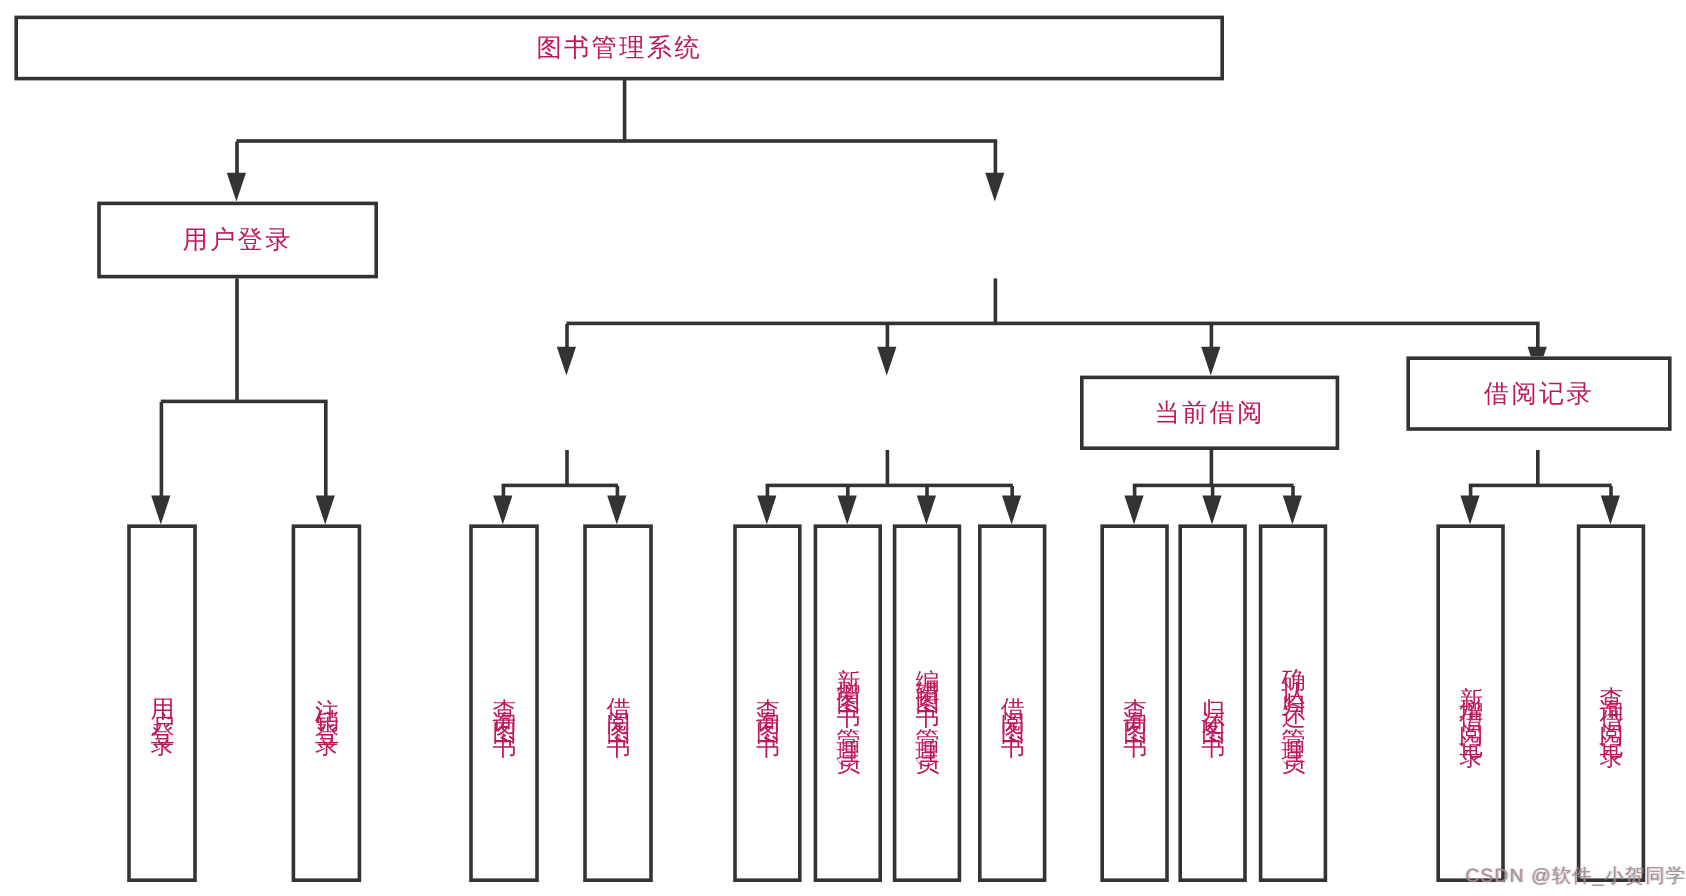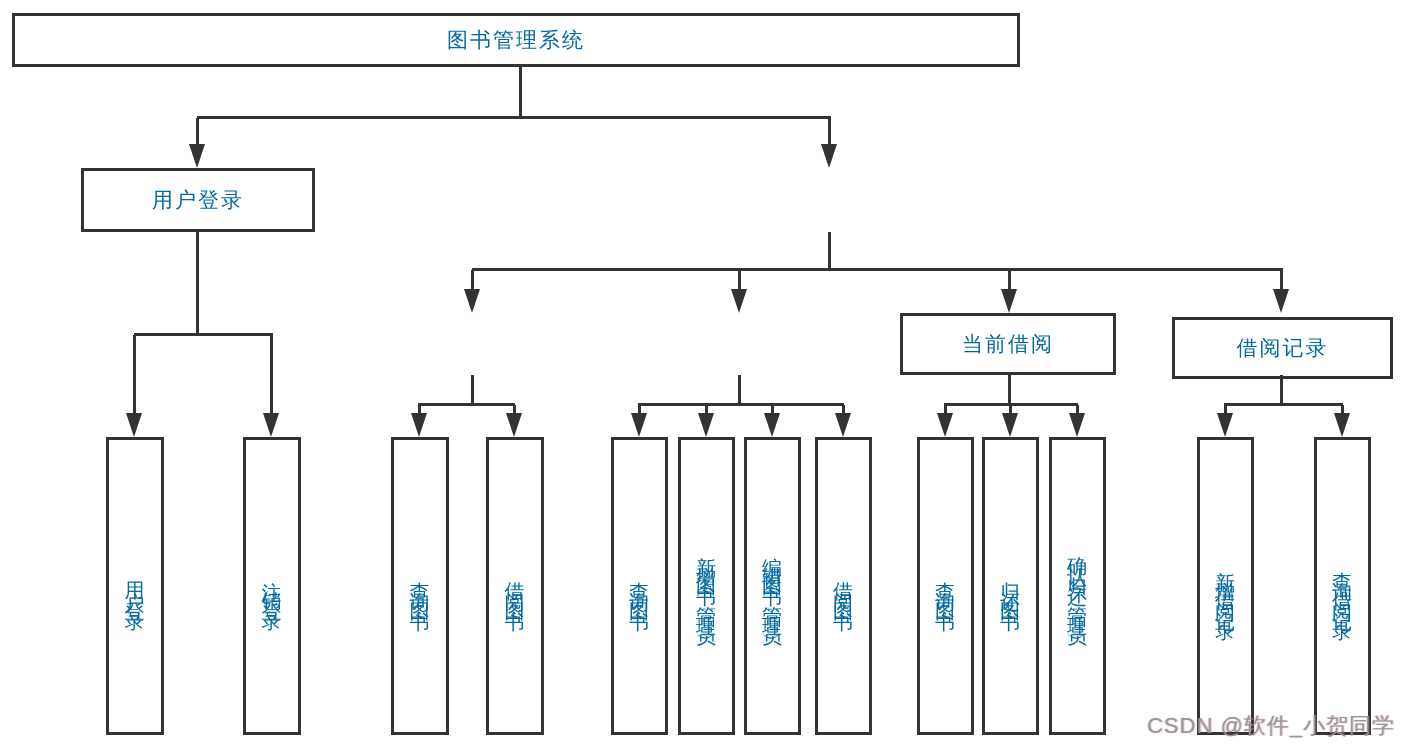--- a/index.html
+++ b/index.html
@@ -11,21 +11,21 @@
     overflow:hidden;
   }
   .box{
     position:absolute;
     box-sizing:border-box;
     border:3px solid #333333;
     background:#ffffff;
     display:flex;
     align-items:center;
     justify-content:center;
-    color:#0369a1;
+    color:#be185d;
   }
   .box.h span{
     font-size:21px;
     letter-spacing:2px;
     white-space:nowrap;
   }
   .box.v span{
     writing-mode:vertical-rl;
     text-orientation:mixed;
     font-size:20px;
@@ -36,22 +36,22 @@
   .hline{position:absolute;height:3px;background:#333333;}
   .arrow{
     position:absolute;
     width:0;height:0;
     border-left:8px solid transparent;
     border-right:8px solid transparent;
     border-top:24px solid #333333;
   }
   .watermark{
     position:absolute;
-    right:10px;bottom:6px;
-    font-size:22px;
+    right:0;bottom:6px;
+    font-size:16px;
     color:rgba(148,148,148,0.95);
     text-shadow:1px 0 1px rgba(214,96,96,0.45), -1px 0 1px rgba(120,140,200,0.25);
     letter-spacing:1px;
     z-index:5;
     white-space:nowrap;
   }
 </style>
 </head>
 <body>
 
@@ -86,21 +86,21 @@
   <div class="vline" style="left:738px;top:270px;height:21px"></div>
   <div class="arrow" style="left:731px;top:289px"></div>
   <div class="vline" style="left:1008px;top:270px;height:21px"></div>
   <div class="arrow" style="left:1001px;top:289px"></div>
   <div class="vline" style="left:1280px;top:270px;height:21px"></div>
   <div class="arrow" style="left:1273px;top:289px"></div>
 
   <div class="box h" style="left:900px;top:313px;width:216px;height:62px">
     <span>当前借阅</span>
   </div>
-  <div class="box h" style="left:1172px;top:317px;width:221px;height:62px">
+  <div class="box h" style="left:1172px;top:297px;width:221px;height:62px">
     <span>借阅记录</span>
   </div>
 
   <div class="vline" style="left:471px;top:375px;height:30px"></div>
   <div class="hline" style="left:418px;top:403px;width:97px"></div>
   <div class="vline" style="left:418px;top:405px;height:10px"></div>
   <div class="arrow" style="left:411px;top:413px"></div>
   <div class="vline" style="left:513px;top:405px;height:10px"></div>
   <div class="arrow" style="left:506px;top:413px"></div>
 

